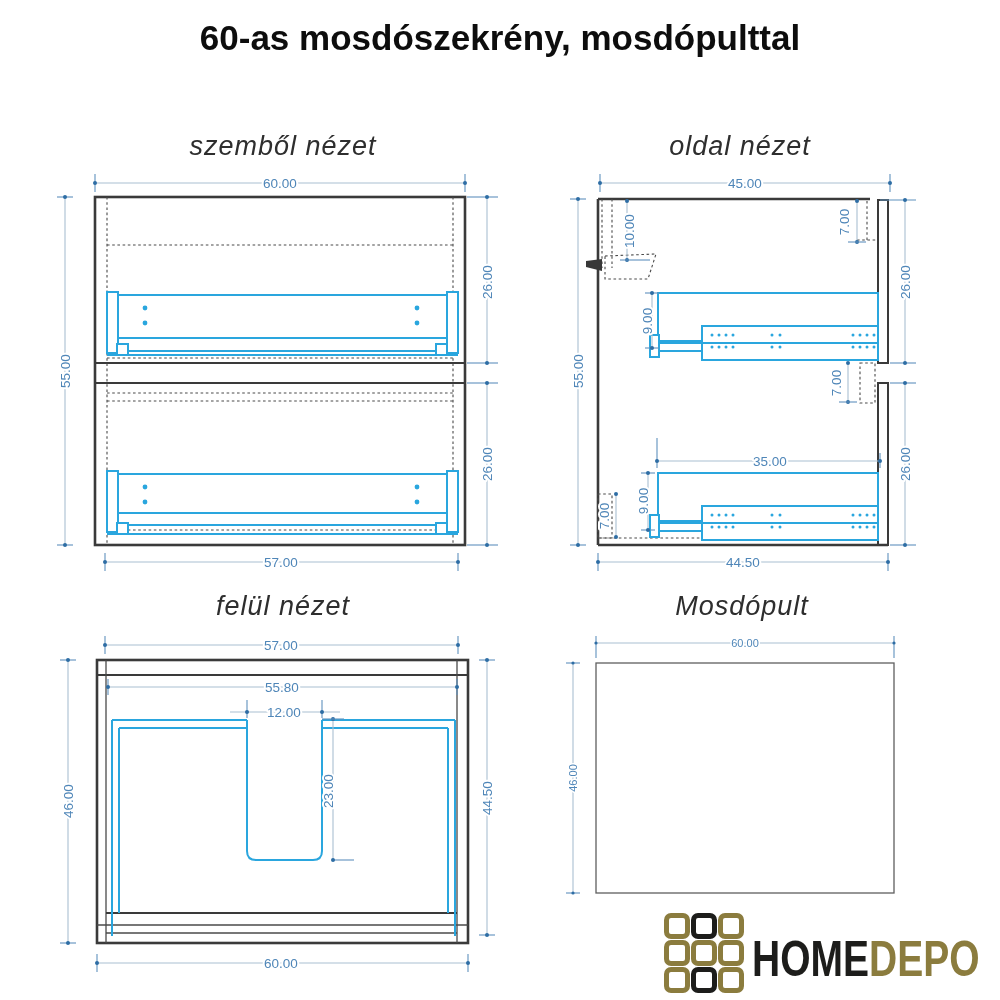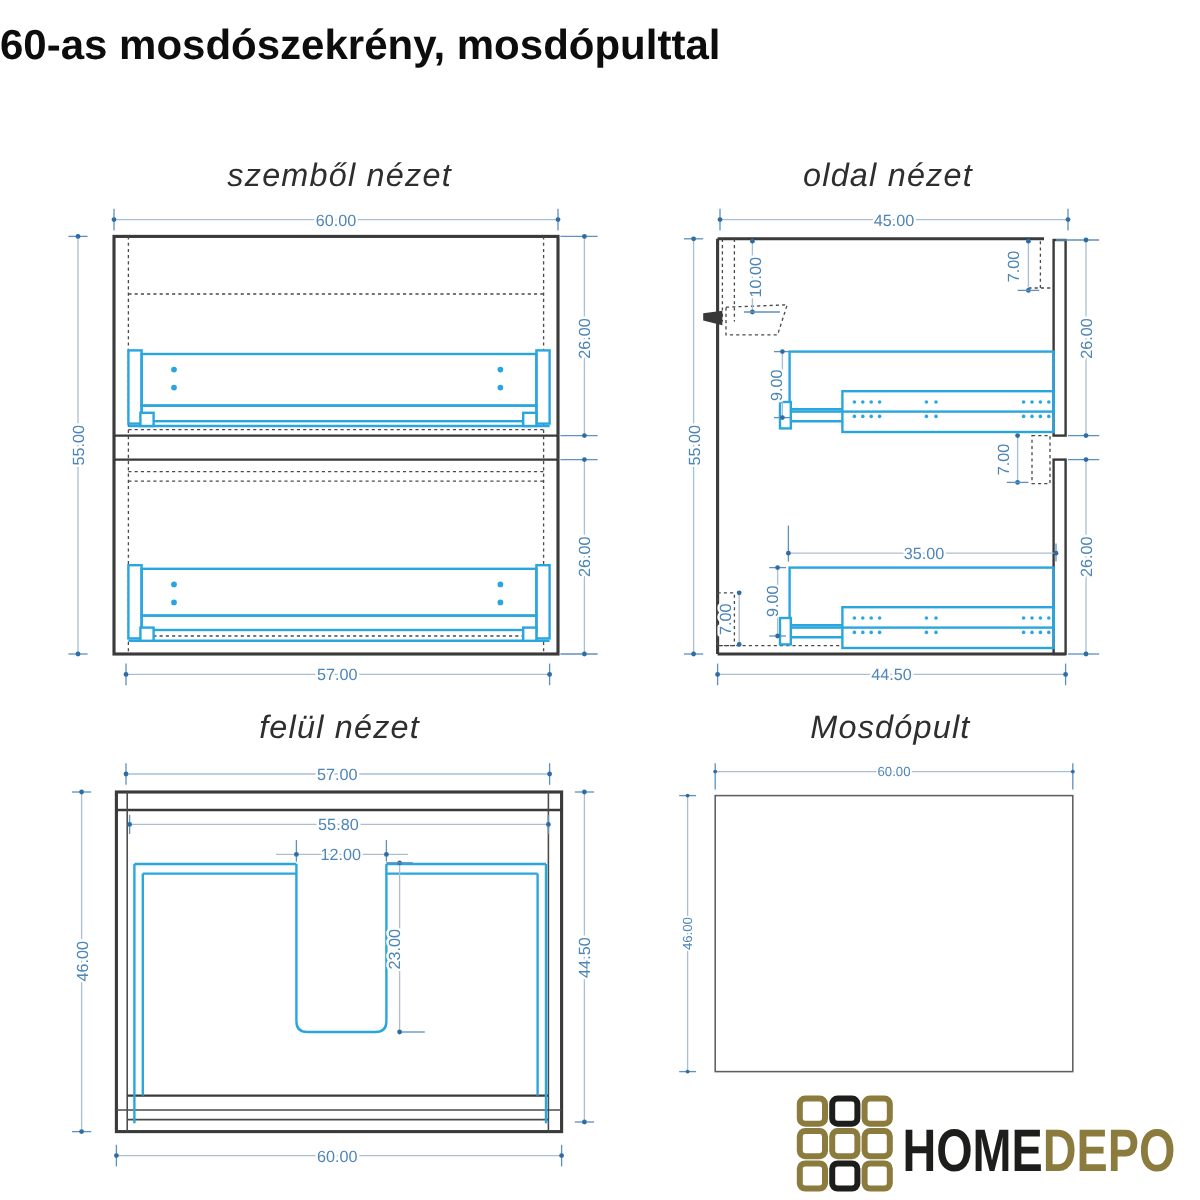--- a/index.html
+++ b/index.html
@@ -1,18 +1,18 @@
 <!DOCTYPE html>
 <html><head>
 <meta charset="utf-8">
 <style>
   html,body{margin:0;padding:0;background:#ffffff;}
   .page{position:relative;width:1000px;height:1000px;background:#fff;overflow:hidden;
         font-family:"Liberation Sans",sans-serif;}
-  .main-title{position:absolute;left:0;top:18px;width:1000px;
+  .main-title{position:absolute;left:0;top:18px;width:1000px;text-align:center;
         font-size:35px;font-weight:700;color:#0d0d0d;letter-spacing:0;}
   svg{position:absolute;left:0;top:0;}
   
   .view-title{font-family:"Liberation Sans",sans-serif;font-style:italic;font-weight:300;
         font-size:27px;fill:#2e2e2e;text-anchor:middle;letter-spacing:1px;}
   .dim-t{font-family:"Liberation Sans",sans-serif;font-size:13.5px;fill:#4f86b8;text-anchor:middle;
         paint-order:stroke;stroke:#ffffff;stroke-width:4px;stroke-linejoin:round;}
   .sm{font-size:11px;stroke-width:3px;}
   .dl{stroke:#aabfd2;stroke-width:1.1;fill:none;}
   .tick{stroke:#5f91be;stroke-width:1.1;fill:none;}

